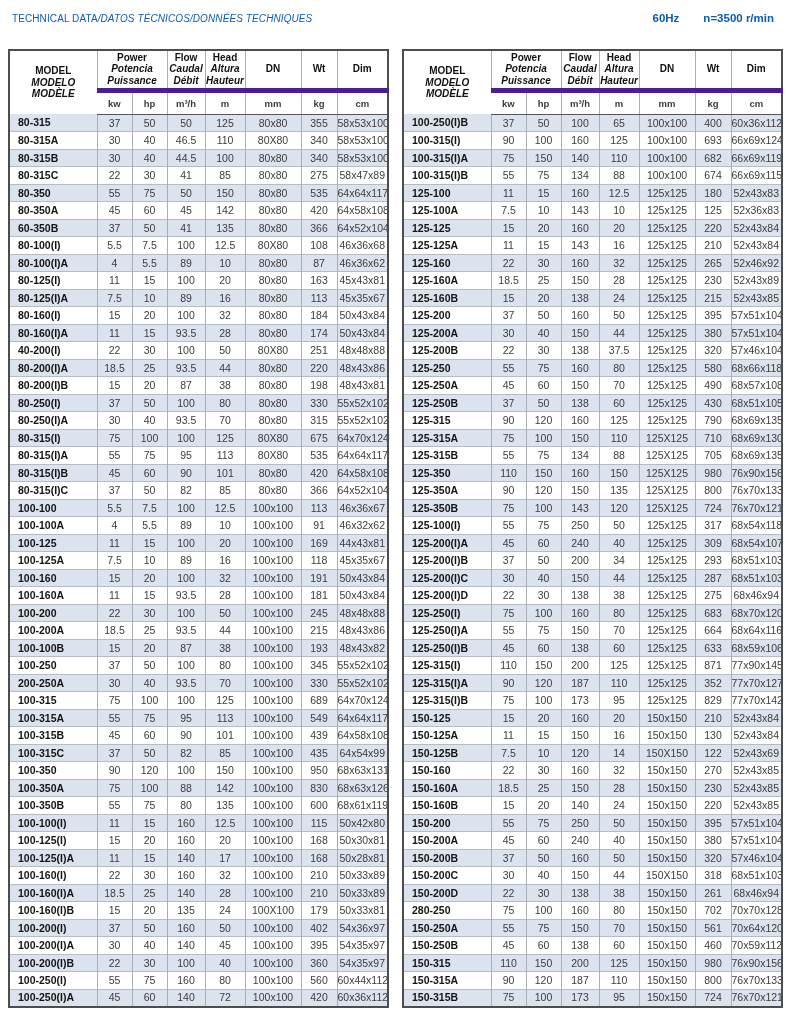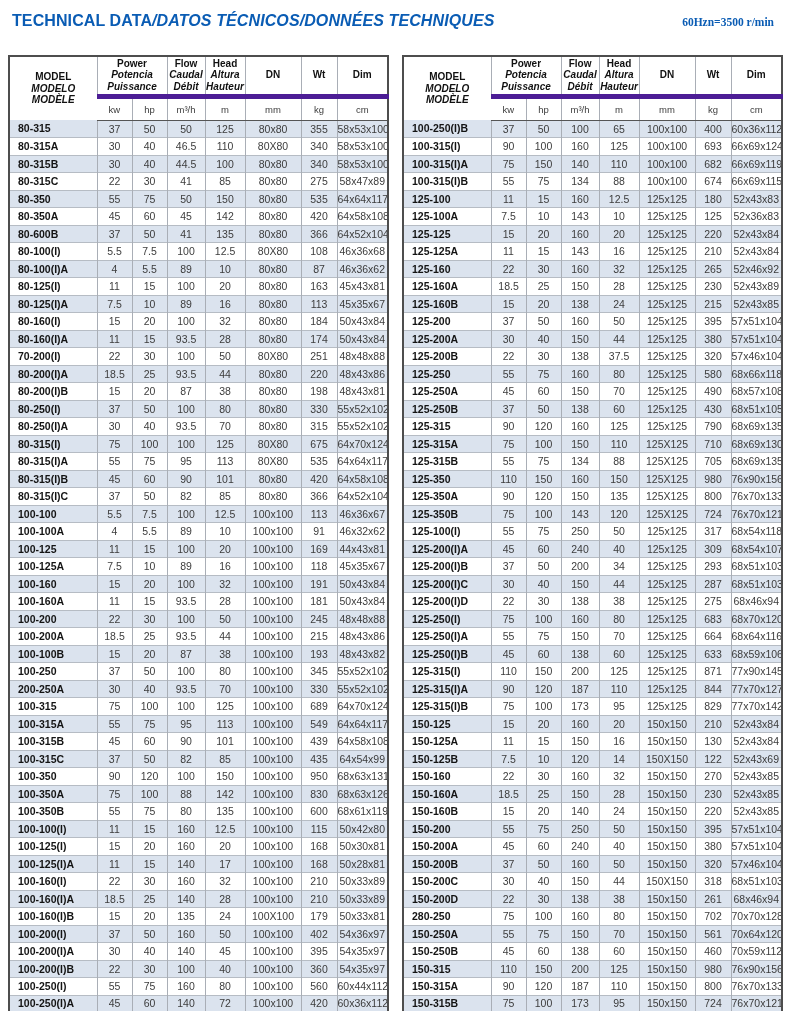--- a/index.html
+++ b/index.html
@@ -9,23 +9,23 @@
     font-family: "Liberation Sans", sans-serif;
     color: #222;
     overflow: hidden;
   }
   .page { padding: 8px 8px 0 8px; }
 
   .titlebar {
     display: flex; justify-content: space-between; align-items: baseline;
     padding: 4px 4px 0 4px;
   }
-  .title { font-size: 16px; font-weight: bold; color: #0a5cb4; letter-spacing: .1px; }
+  .title { font-size: 10px; font-weight: normal; color: #0a5cb4; letter-spacing: .1px; }
   .title .it { font-style: italic; }
-  .specs { display: flex; font-size: 11.5px; font-weight: bold; color: #0a5cb4; font-family: Liberation Serif, serif; }
+  .specs { display: flex; gap: 24px; font-size: 11.5px; font-weight: bold; color: #0a5cb4; }
 
   .tables { display: flex; gap: 13px; margin-top: 25px; justify-content: space-between; }
 
   table {
     border-collapse: collapse;
     width: 381px;
     table-layout: fixed;
     border: 2px solid #4d4d4d;
     background: #fff;
   }
@@ -41,21 +41,21 @@
   th, td { border-left: 1px solid #a9aeb6; text-align: center; padding: 0; }
   th:first-child, td:first-child { border-left: none; }
 
   thead tr.names th {
     height: 40px; font-size: 10px; line-height: 1.18; font-weight: bold;
     vertical-align: middle; border-bottom: 5px solid #4c1d95; color:#111;
   }
   thead tr.names th .it { font-style: italic; }
   thead tr.names th.model { border-bottom: none; }
   thead tr.units th {
-    height: 24px; font-size: 9.5px; font-weight: normal; color: #3d3d3d;
+    height: 24px; font-size: 9.5px; font-weight: bold; color: #3d3d3d;
     border-bottom: 1.5px solid #555;
   }
   thead tr.names th div { display:block; }
 
   tbody td {
     height: 17.5px; font-size: 10.5px; color: #3c3c3c;
     border-top: 1px solid #b6bcc4; line-height: 1;
     white-space: nowrap; overflow: hidden;
   }
   tbody tr:first-child td { border-top: none; margin-top: 42px; }
@@ -181,21 +181,21 @@
             <td class="model">80-350A</td>
             <td>45</td>
             <td>60</td>
             <td>45</td>
             <td>142</td>
             <td>80x80</td>
             <td>420</td>
             <td>64x58x108</td>
           </tr>
           <tr>
-            <td class="model">80-600B</td>
+            <td class="model">60-350B</td>
             <td>37</td>
             <td>50</td>
             <td>41</td>
             <td>135</td>
             <td>80x80</td>
             <td>366</td>
             <td>64x52x104</td>
           </tr>
           <tr>
             <td class="model">80-100(I)</td>
@@ -251,21 +251,21 @@
             <td class="model">80-160(I)A</td>
             <td>11</td>
             <td>15</td>
             <td>93.5</td>
             <td>28</td>
             <td>80x80</td>
             <td>174</td>
             <td>50x43x84</td>
           </tr>
           <tr>
-            <td class="model">70-200(I)</td>
+            <td class="model">40-200(I)</td>
             <td>22</td>
             <td>30</td>
             <td>100</td>
             <td>50</td>
             <td>80X80</td>
             <td>251</td>
             <td>48x48x88</td>
           </tr>
           <tr>
             <td class="model">80-200(I)A</td>
@@ -1008,21 +1008,21 @@
             <td>871</td>
             <td>77x90x145</td>
           </tr>
           <tr>
             <td class="model">125-315(I)A</td>
             <td>90</td>
             <td>120</td>
             <td>187</td>
             <td>110</td>
             <td>125x125</td>
-            <td>844</td>
+            <td>352</td>
             <td>77x70x127</td>
           </tr>
           <tr>
             <td class="model">125-315(I)B</td>
             <td>75</td>
             <td>100</td>
             <td>173</td>
             <td>95</td>
             <td>125x125</td>
             <td>829</td>

